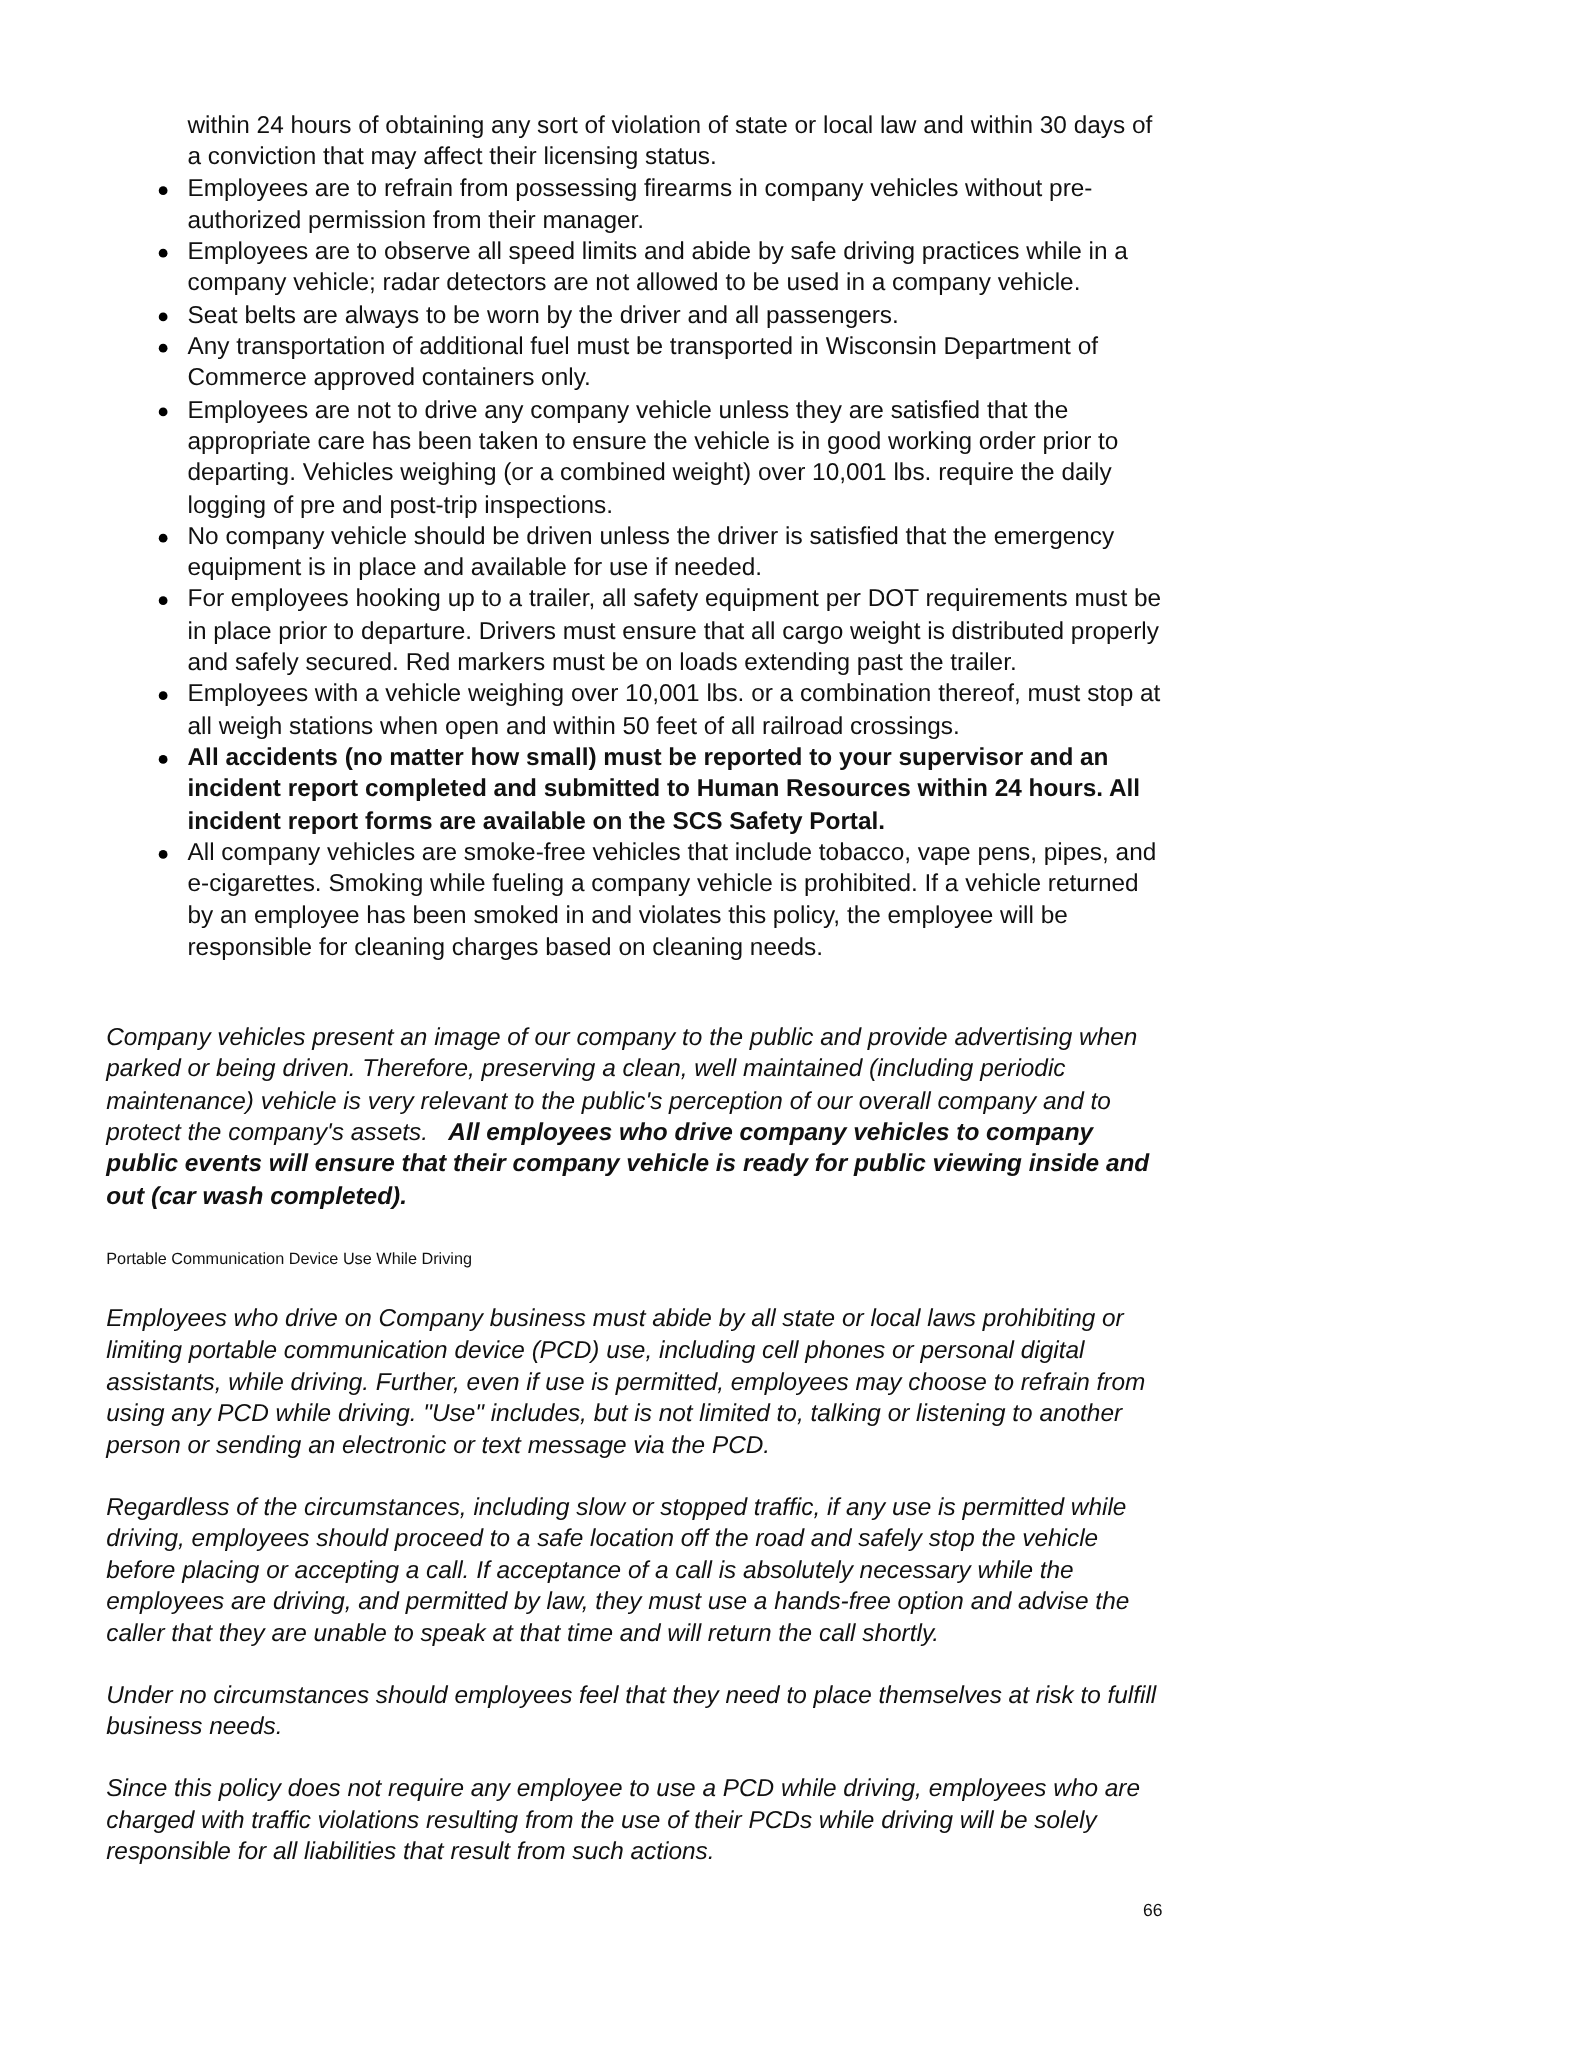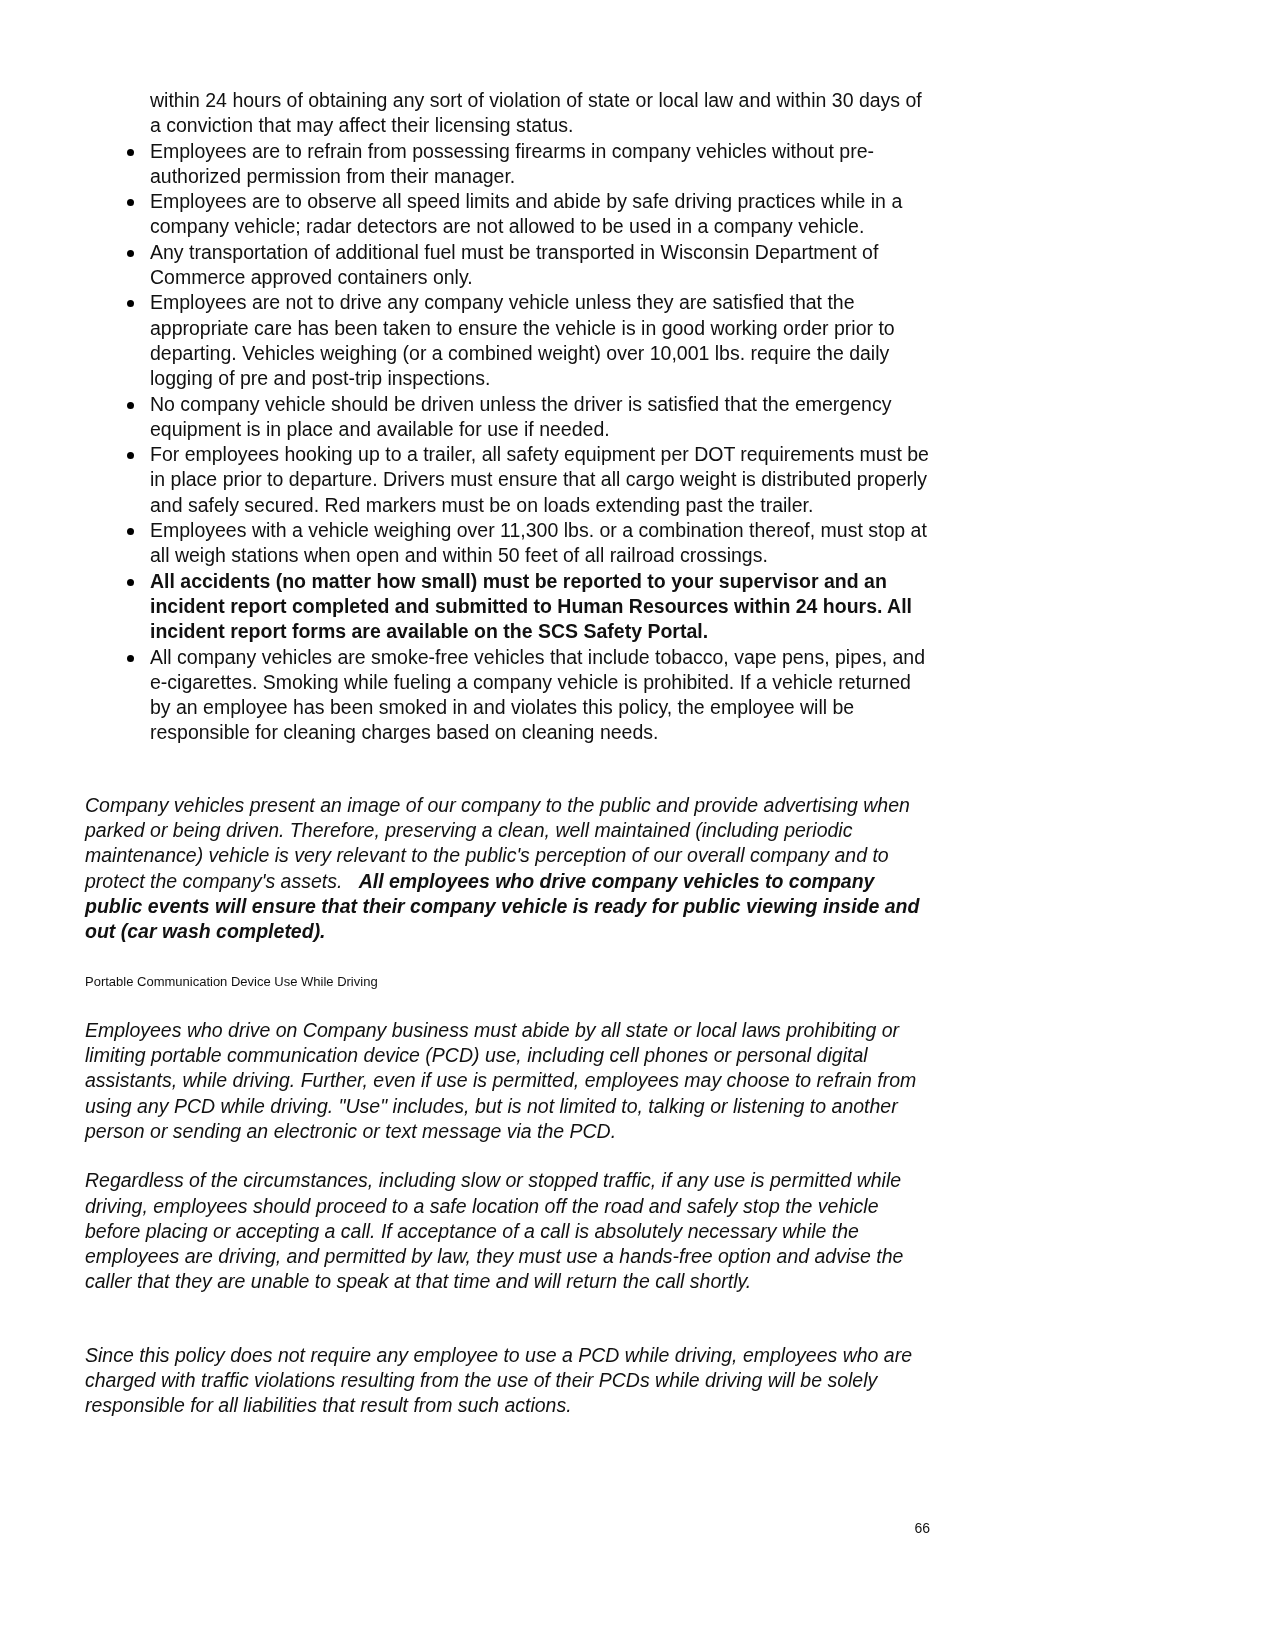--- a/index.html
+++ b/index.html
@@ -100,20 +100,24 @@
       <li>
         <span class="bullet-dot"></span>
         <span class="li-text">Employees are to refrain from possessing firearms in company vehicles without pre-authorized permission from their manager.</span>
       </li>
 
       <li>
         <span class="bullet-dot"></span>
         <span class="li-text">Employees are to observe all speed limits and abide by safe driving practices while in a company vehicle; radar detectors are not allowed to be used in a company vehicle.</span>
       </li>
 
+      <li>
+        <span class="bullet-dot"></span>
+        <span class="li-text">Seat belts are always to be worn by the driver and all passengers.</span>
+      </li>
 
       <li>
         <span class="bullet-dot"></span>
         <span class="li-text">Any transportation of additional fuel must be transported in Wisconsin Department of Commerce approved containers only.</span>
       </li>
 
       <li>
         <span class="bullet-dot"></span>
         <span class="li-text">Employees are not to drive any company vehicle unless they are satisfied that the appropriate care has been taken to ensure the vehicle is in good working order prior to departing. Vehicles weighing (or a combined weight) over 10,001 lbs. require the daily logging of pre and post-trip inspections.</span>
       </li>
@@ -123,21 +127,21 @@
         <span class="li-text">No company vehicle should be driven unless the driver is satisfied that the emergency equipment is in place and available for use if needed.</span>
       </li>
 
       <li>
         <span class="bullet-dot"></span>
         <span class="li-text">For employees hooking up to a trailer, all safety equipment per DOT requirements must be in place prior to departure. Drivers must ensure that all cargo weight is distributed properly and safely secured. Red markers must be on loads extending past the trailer.</span>
       </li>
 
       <li>
         <span class="bullet-dot"></span>
-        <span class="li-text">Employees with a vehicle weighing over 11,300 lbs. or a combination thereof, must stop at all weigh stations when open and within 50 feet of all railroad crossings.</span>
+        <span class="li-text">Employees with a vehicle weighing over 10,001 lbs. or a combination thereof, must stop at all weigh stations when open and within 50 feet of all railroad crossings.</span>
       </li>
 
       <li class="bold-item">
         <span class="bullet-dot"></span>
         <span class="li-text">All accidents (no matter how small) must be reported to your supervisor and an incident report completed and submitted to Human Resources within 24 hours. All incident report forms are available on the SCS Safety Portal.</span>
       </li>
 
       <li>
         <span class="bullet-dot"></span>
         <span class="li-text">All company vehicles are smoke-free vehicles that include tobacco, vape pens, pipes, and e-cigarettes. Smoking while fueling a company vehicle is prohibited. If a vehicle returned by an employee has been smoked in and violates this policy, the employee will be responsible for cleaning charges based on cleaning needs.</span>
@@ -156,20 +160,21 @@
     <div class="spacer-md"></div>
 
     <p class="para">Employees who drive on Company business must abide by all state or local laws prohibiting or limiting portable communication device (PCD) use, including cell phones or personal digital assistants, while driving. Further, even if use is permitted, employees may choose to refrain from using any PCD while driving. "Use" includes, but is not limited to, talking or listening to another person or sending an electronic or text message via the PCD.</p>
 
     <div class="spacer-md"></div>
 
     <p class="para">Regardless of the circumstances, including slow or stopped traffic, if any use is permitted while driving, employees should proceed to a safe location off the road and safely stop the vehicle before placing or accepting a call. If acceptance of a call is absolutely necessary while the employees are driving, and permitted by law, they must use a hands-free option and advise the caller that they are unable to speak at that time and will return the call shortly.</p>
 
     <div class="spacer-md"></div>
 
+    <p class="para">Under no circumstances should employees feel that they need to place themselves at risk to fulfill business needs.</p>
 
     <div class="spacer-md"></div>
 
     <p class="para">Since this policy does not require any employee to use a PCD while driving, employees who are charged with traffic violations resulting from the use of their PCDs while driving will be solely responsible for all liabilities that result from such actions.</p>
 
     <div class="spacer-md"></div>
 
 
   </div>
 

